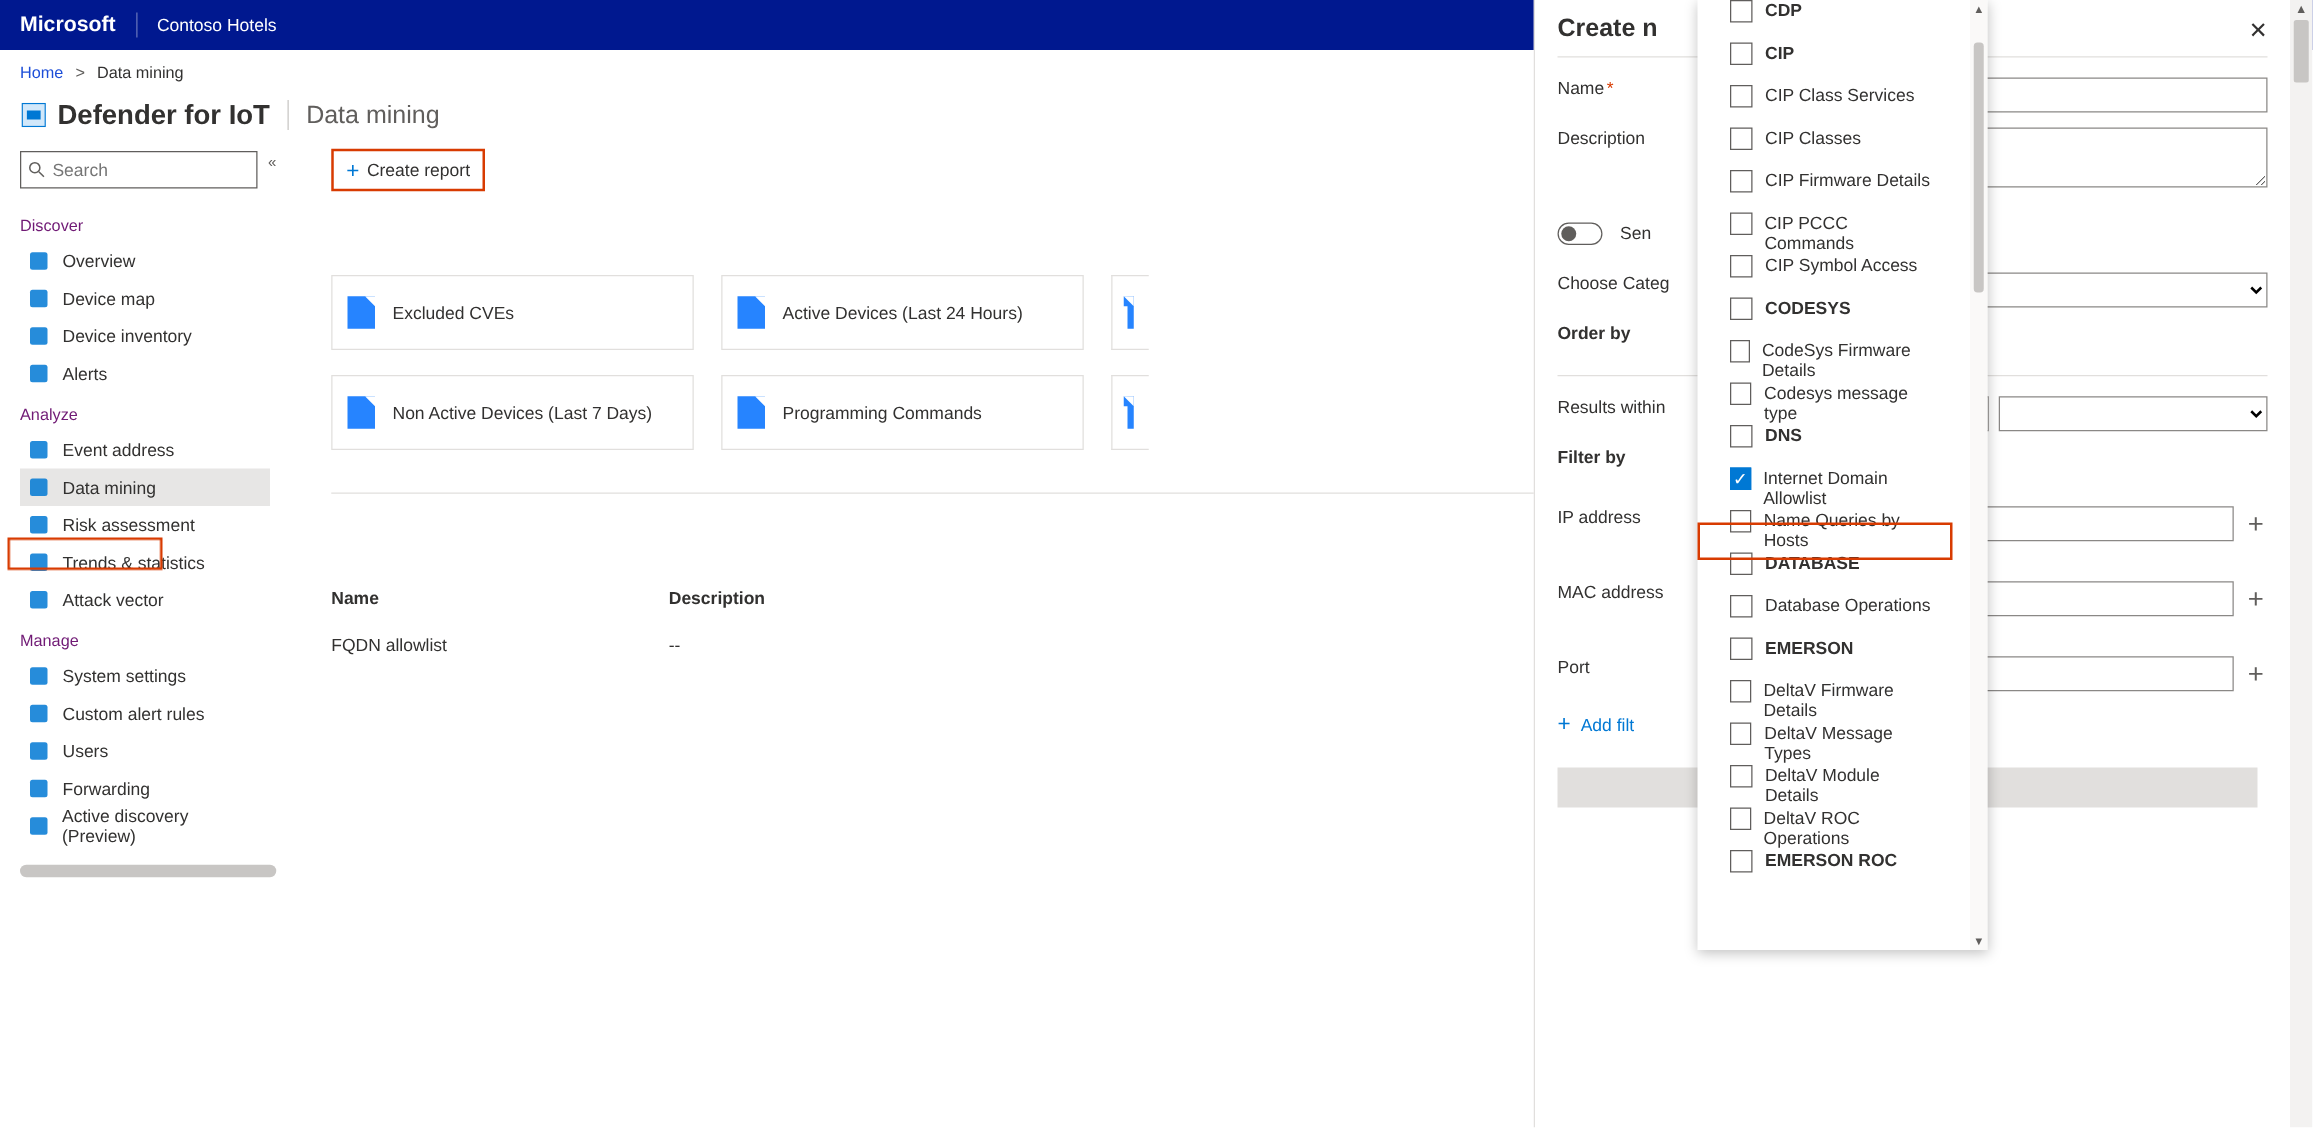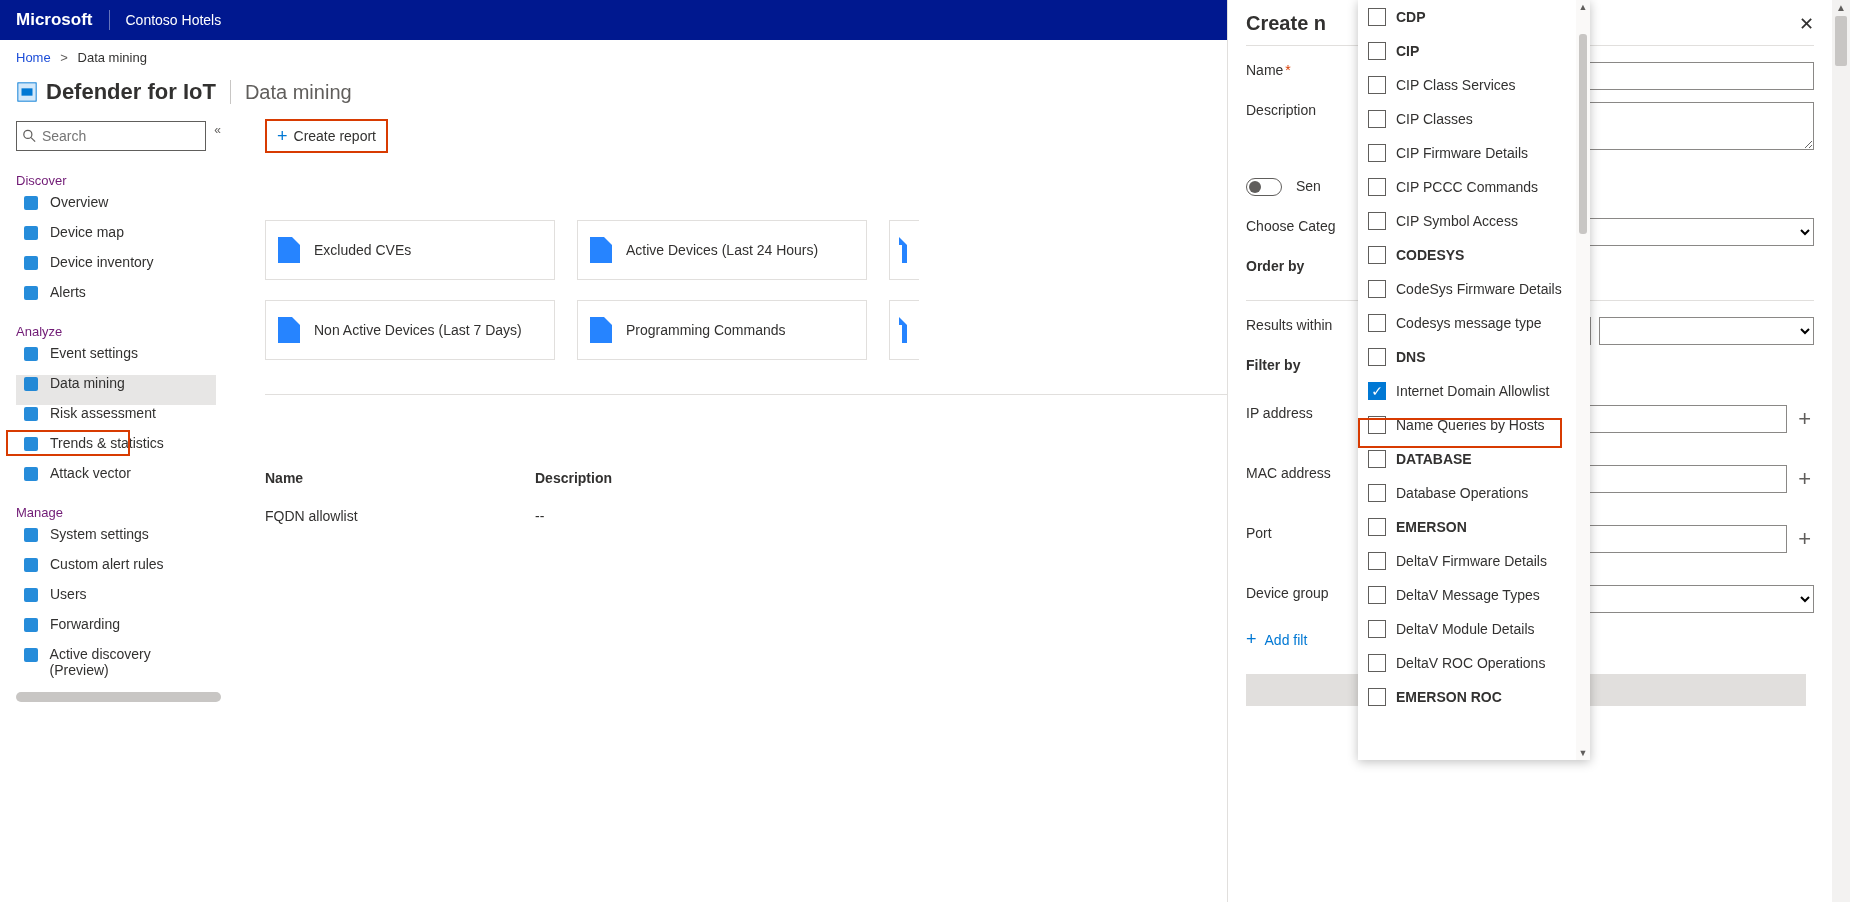--- a/index.html
+++ b/index.html
@@ -22,21 +22,21 @@
 .pagehead .divider { width: 1px; height: 24px; background: #c8c6c4; margin-right: 14px; }
 .pagehead .sub { font-size: 20px; color: #605e5c; }
 
 
 .content { display: flex; height: calc(902px - 40px - 38px - 44px); }
 .sidebar { width: 225px; padding: 4px 8px 0 16px; position: relative; overflow-y: auto; }
 .collapse-btn { position: absolute; right: 4px; top: 6px; font-size: 12px; color: #605e5c; cursor: pointer; }
 .searchbox { display: flex; align-items: center; border: 1px solid #605e5c; height: 30px; padding: 0 6px; width: 190px; margin-bottom: 12px; }
 .searchbox input { border: none; outline: none; width: 100%; font-size: 14px; padding-left: 6px; }
 .section-label { font-size: 13px; color: #701a75; padding: 10px 0 6px 0; }
-.navitem { display: flex; align-items: flex-start; height: 30px; padding: 0 6px; cursor: pointer; width: 200px; border-radius: 0; }
+.navitem { display: flex; align-items: center; height: 30px; padding: 0 6px; cursor: pointer; width: 200px; border-radius: 0; }
 .navitem.active { background: #e7e6e5; }
 .navitem .nicon { width: 18px; height: 18px; margin-right: 10px; display: inline-flex; align-items: center; justify-content: center; }
 .sidebar hr.fakescroll { margin-top: 16px; height: 10px; background: #c8c6c4; border: none; border-radius: 5px; width: 205px; }
 
 .main { flex: 1; padding: 0 20px 0 40px; position: relative; }
 .create-report { border: 2px solid #d83b01; display: inline-flex; align-items: center; height: 34px; padding: 0 10px; margin-top: 2px; cursor: pointer; }
 .create-report .plus { color: #0078d4; font-size: 18px; margin-right: 6px; font-weight: 400; }
 
 .main h2 { font-size: 20px; font-weight: 400; margin: 28px 0 16px 0; text-align: right; }
 .card-grid { display: flex; gap: 22px; flex-wrap: wrap; }
@@ -77,21 +77,21 @@
 .pill:not(.active) { color: #0078d4; }
 .two-in { display: flex; gap: 10px; width: 100%; }
 .two-in .txt, .two-in .sel { width: 50%; }
 .plusbtn { font-size: 22px; color: #605e5c; cursor: pointer; width: 20px; text-align: center; }
 .addfilter { display: flex; align-items: center; padding: 10px 18px; color: #0078d4; cursor: pointer; }
 .addfilter .plus { font-size: 18px; margin-right: 8px; }
 .save-btn { margin: 14px 18px; background: #e1dfdd; color: #a19f9d; width: 560px; height: 32px; border: none; cursor: not-allowed; }
 
 
 .listbox { position: absolute; top: 0; left: 130px; width: 232px; height: 760px; background: #fff; box-shadow: 0 2px 10px rgba(0,0,0,.25); overflow: hidden; }
-.listbox .lbitem { display: flex; align-items: center; height: 34px; padding: 0 10px; cursor: pointer; }
+.listbox .lbitem { display: flex; align-items: flex-start; height: 34px; padding: 0 26px; cursor: pointer; }
 .listbox .lbitem.header .lbtext { font-weight: 700; }
 .listbox .cbx { width: 18px; height: 18px; border: 1px solid #605e5c; margin-right: 10px; display: inline-flex; align-items: center; justify-content: center; }
 .listbox .cbx.checked { background: #0078d4; border-color: #0078d4; color: #fff; }
 .listbox .lbtext { font-size: 14px; }
 .listbox .scroll { position: absolute; right: 0; top: 0; bottom: 0; width: 14px; background: #faf9f8; }
 .listbox .scroll .thumb { width: 8px; margin: 20px auto; height: 200px; background: #c8c6c4; border-radius: 3px; }
 .listbox .scroll .arrow { font-size: 9px; color: #605e5c; text-align: center; line-height: 14px; }
 .listbox-inner { position: absolute; left: 0; right: 14px; top: 0; bottom: 0; overflow: hidden; }
 
 
@@ -175,21 +175,21 @@
       </div>
 
     <div class="section-label">Analyze</div>
     <div id="sec-analyze">
         <div class="navitem">
           <span class="nicon">
             <svg width="16" height="16" viewBox="0 0 16 16">
               <rect x="1" y="1" width="14" height="14" rx="2" fill="#0078d4" opacity="0.85"></rect>
             </svg>
           </span>
-          <span>Event settings</span>
+          <span>Event address</span>
         </div>
         <div class="navitem active">
           <span class="nicon">
             <svg width="16" height="16" viewBox="0 0 16 16">
               <rect x="1" y="1" width="14" height="14" rx="2" fill="#0078d4" opacity="0.85"></rect>
             </svg>
           </span>
           <span>Data mining</span>
         </div>
         <div class="navitem">
@@ -394,26 +394,20 @@
         <span class="plusbtn">+</span>
       </span>
   </div>
   <div class="form-row" style="margin-top:20px">
     <span class="lbl">Port</span>
     <span class="ctl">
         <input class="txt" style="">
         <span class="plusbtn">+</span>
       </span>
   </div>
-  <div class="form-row" style="margin-top:20px">
-    <span class="lbl">Device group</span>
-    <span class="ctl">
-        <select class="sel"><option>Search</option></select>
-      </span>
-  </div>
 
   <div class="addfilter">
     <span class="plus">+</span>
     <span>Add filt</span>
   </div>
 
   <button class="save-btn">Save</button>
 
   
   <div class="listbox">

